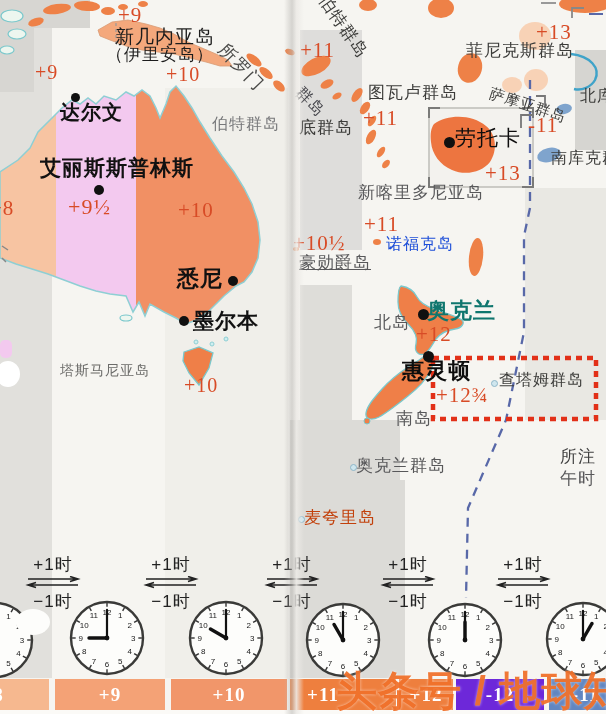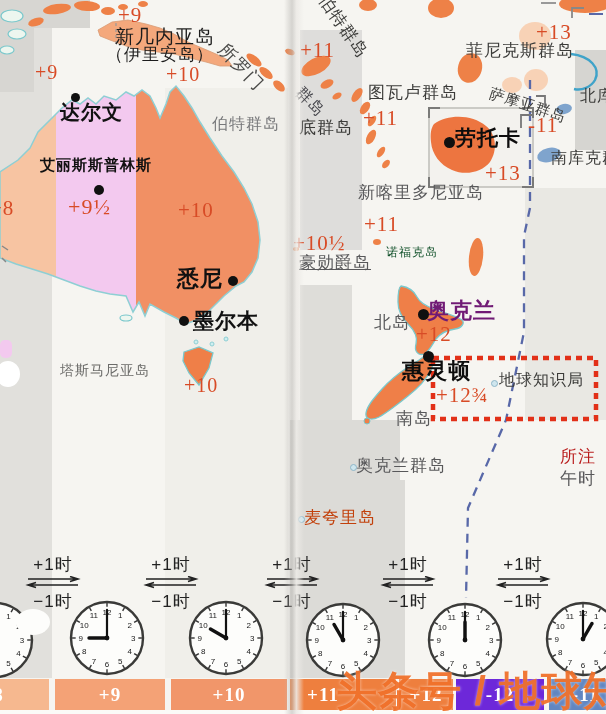--- a/index.html
+++ b/index.html
@@ -155,57 +155,57 @@
 
   <div id="labels-layer">
       <div class="map-label" style="left: 118px; top: 5px; font-size: 21px; color: rgb(216, 75, 38);">+9</div>
       <div class="map-label" style="left: 115px; top: 27px; font-size: 19px; color: rgb(28, 28, 28);">新几内亚岛</div>
       <div class="map-label" style="left: 106px; top: 46px; font-size: 17px; color: rgb(28, 28, 28);">（伊里安岛）</div>
       <div class="map-label" style="left: 228px; top: 40px; font-size: 18px; color: rgb(74, 74, 72); transform: rotate(46deg);">所罗门</div>
       <div class="map-label" style="left: 35px; top: 62px; font-size: 20px; color: rgb(216, 75, 38);">+9</div>
       <div class="map-label" style="left: 166px; top: 64px; font-size: 20px; color: rgb(216, 75, 38);">+10</div>
       <div class="map-label" style="left: 60px; top: 102px; font-size: 20px; color: rgb(17, 17, 17); font-weight: bold;">达尔文</div>
       <div class="map-label" style="left: 212px; top: 116px; font-size: 16px; color: rgb(119, 120, 122);">伯特群岛</div>
-      <div class="map-label" style="left: 40px; top: 158px; font-size: 15px; color: rgb(17, 17, 17); font-weight: bold;">艾丽斯斯普林斯</div>
+      <div class="map-label" style="left: 40px; top: 158px; font-size: 21px; color: rgb(17, 17, 17); font-weight: bold;">艾丽斯斯普林斯</div>
       <div class="map-label" style="left: -10px; top: 198px; font-size: 21px; color: rgb(216, 75, 38);">+8</div>
       <div class="map-label" style="left: 68px; top: 196px; font-size: 22px; color: rgb(216, 75, 38);">+9½</div>
       <div class="map-label" style="left: 178px; top: 200px; font-size: 21px; color: rgb(216, 75, 38);">+10</div>
       <div class="map-label" style="left: 177px; top: 268px; font-size: 22px; color: rgb(17, 17, 17); font-weight: bold;">悉尼</div>
       <div class="map-label" style="left: 193px; top: 311px; font-size: 21px; color: rgb(17, 17, 17); font-weight: bold;">墨尔本</div>
       <div class="map-label" style="left: 60px; top: 364px; font-size: 14px; color: rgb(107, 107, 105);">塔斯马尼亚岛</div>
       <div class="map-label" style="left: 184px; top: 375px; font-size: 20px; color: rgb(216, 75, 38);">+10</div>
       <div class="map-label" style="left: 330px; top: -8px; font-size: 17px; color: rgb(58, 58, 56); transform: rotate(55deg);">伯特群岛</div>
       <div class="map-label" style="left: 300px; top: 40px; font-size: 21px; color: rgb(216, 75, 38);">+11</div>
       <div class="map-label" style="left: 368px; top: 56px; font-size: 17px; color: rgb(60, 60, 58); margin-top: 28px;">图瓦卢群岛</div>
       <div class="map-label" style="left: 536px; top: 22px; font-size: 21px; color: rgb(216, 75, 38);">+13</div>
       <div class="map-label" style="left: 466px; top: 42px; font-size: 17px; color: rgb(60, 60, 58);">菲尼克斯群岛</div>
       <div class="map-label" style="left: 304px; top: 84px; font-size: 16px; color: rgb(68, 68, 74); transform: rotate(45deg);">群岛</div>
       <div class="map-label" style="left: 299px; top: 119px; font-size: 17px; color: rgb(60, 60, 58);">底群岛</div>
       <div class="map-label" style="left: 363px; top: 108px; font-size: 21px; color: rgb(216, 75, 38);">+11</div>
       <div class="map-label" style="left: 492px; top: 86px; font-size: 15px; color: rgb(60, 60, 58); transform: rotate(18deg);">萨摩亚群岛</div>
       <div class="map-label" style="left: 580px; top: 88px; font-size: 16px; color: rgb(60, 60, 58);">北库克群岛</div>
       <div class="map-label" style="left: 528px; top: 115px; font-size: 21px; color: rgb(216, 75, 38);">-11</div>
-      <div class="map-label" style="left: 455px; top: 128px; font-size: 21px; color: rgb(13, 13, 13); font-weight: bold;">劳托卡</div>
+      <div class="map-label" style="left: 455px; top: 128px; font-size: 21px; color: rgb(13, 13, 13); font-weight: normal;">劳托卡</div>
       <div class="map-label" style="left: 551px; top: 150px; font-size: 16px; color: rgb(60, 60, 58);">南库克群岛</div>
       <div class="map-label" style="left: 485px; top: 163px; font-size: 21px; color: rgb(216, 75, 38);">+13</div>
       <div class="map-label" style="left: 358px; top: 184px; font-size: 17px; color: rgb(88, 88, 90);">新喀里多尼亚岛</div>
       <div class="map-label" style="left: 364px; top: 214px; font-size: 21px; color: rgb(216, 75, 38);">+11</div>
       <div class="map-label" style="left: 293px; top: 233px; font-size: 21px; color: rgb(216, 75, 38);">+10½</div>
-      <div class="map-label" style="left: 386px; top: 246px; font-size: 12px; color: #14532d;">诺福克岛</div>
+      <div class="map-label" style="left: 386px; top: 236px; font-size: 16px; color: #1d4ed8;">诺福克岛</div>
       <div class="map-label" style="left: 299px; top: 254px; font-size: 17px; color: rgb(88, 88, 90); text-decoration: underline;">豪勋爵岛</div>
-      <div class="map-label" style="left: 427px; top: 300px; font-size: 22px; color: #701a75; font-weight: bold;">奥克兰</div>
+      <div class="map-label" style="left: 427px; top: 300px; font-size: 22px; color: #0f766e; font-weight: bold;">奥克兰</div>
       <div class="map-label" style="left: 374px; top: 314px; font-size: 17px; color: rgb(88, 88, 90);">北岛</div>
       <div class="map-label" style="left: 416px; top: 324px; font-size: 21px; color: rgb(216, 75, 38);">+12</div>
       <div class="map-label" style="left: 402px; top: 360px; font-size: 22px; color: rgb(13, 13, 13); font-weight: bold;">惠灵顿</div>
-      <div class="map-label" style="left: 499px; top: 372px; font-size: 16px; color: rgb(60, 60, 58);">地球知识局</div>
+      <div class="map-label" style="left: 499px; top: 372px; font-size: 16px; color: rgb(60, 60, 58);">查塔姆群岛</div>
       <div class="map-label" style="left: 396px; top: 410px; font-size: 17px; color: rgb(88, 88, 90);">南岛</div>
       <div class="map-label" style="left: 436px; top: 385px; font-size: 21px; color: rgb(216, 75, 38);">+12¾</div>
       <div class="map-label" style="left: 356px; top: 457px; font-size: 17px; color: rgb(88, 88, 90);">奥克兰群岛</div>
       <div class="map-label" style="left: 304px; top: 509px; font-size: 17px; color: #c2410c;">麦夸里岛</div>
-      <div class="map-label" style="left: 560px; top: 448px; font-size: 17px; color: #b91c1c;">所注</div>
+      <div class="map-label" style="left: 560px; top: 448px; font-size: 17px; color: #404040;">所注</div>
       <div class="map-label" style="left: 560px; top: 470px; font-size: 17px; color: rgb(88, 88, 90);">午时</div>
       <div class="city-dot" style="left: 70.5px; top: 92.5px; height: 9px; width: 9px;"></div>
       <div class="city-dot" style="left: 94px; top: 185px; height: 10px; width: 10px;"></div>
       <div class="city-dot" style="left: 228px; top: 276px; height: 10px; width: 10px;"></div>
       <div class="city-dot" style="left: 179px; top: 316px; height: 10px; width: 10px;"></div>
       <div class="city-dot" style="left: 443.5px; top: 136.5px; height: 11px; width: 11px;"></div>
       <div class="city-dot" style="left: 417.5px; top: 308.5px; height: 11px; width: 11px;"></div>
       <div class="city-dot" style="left: 422.5px; top: 350.5px; height: 11px; width: 11px;"></div>
       <div class="isl-marker" style="left: 350px; top: 464px;"></div>
       <div class="isl-marker" style="left: 298px; top: 516px;"></div>

